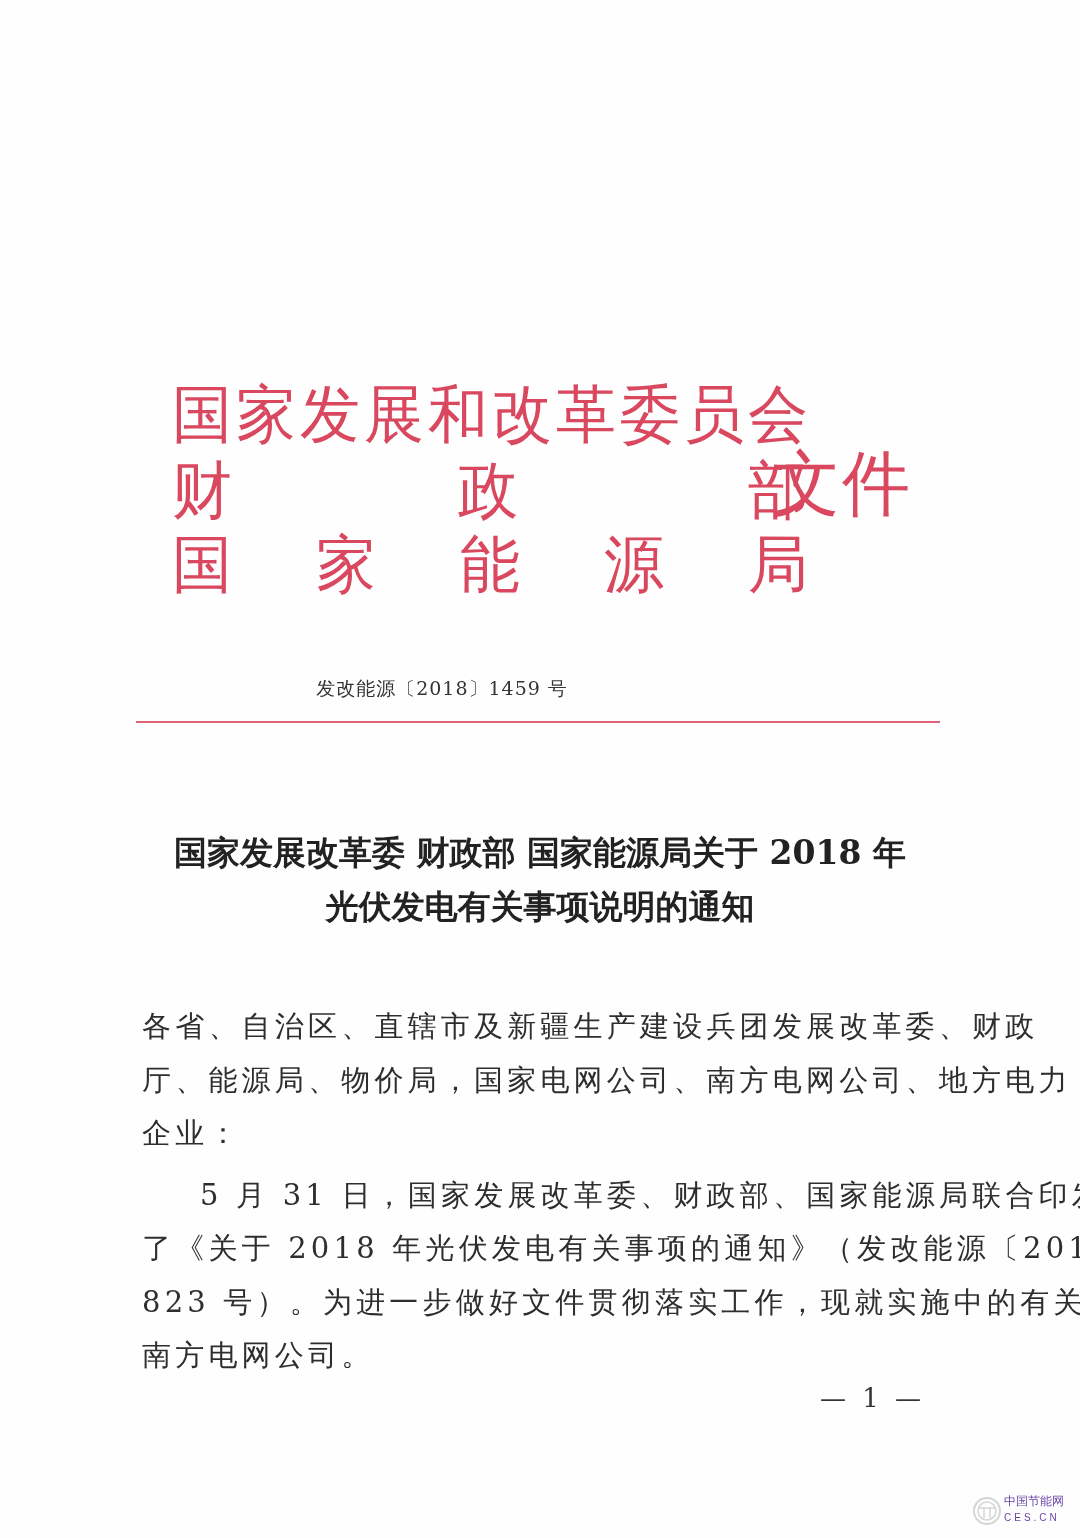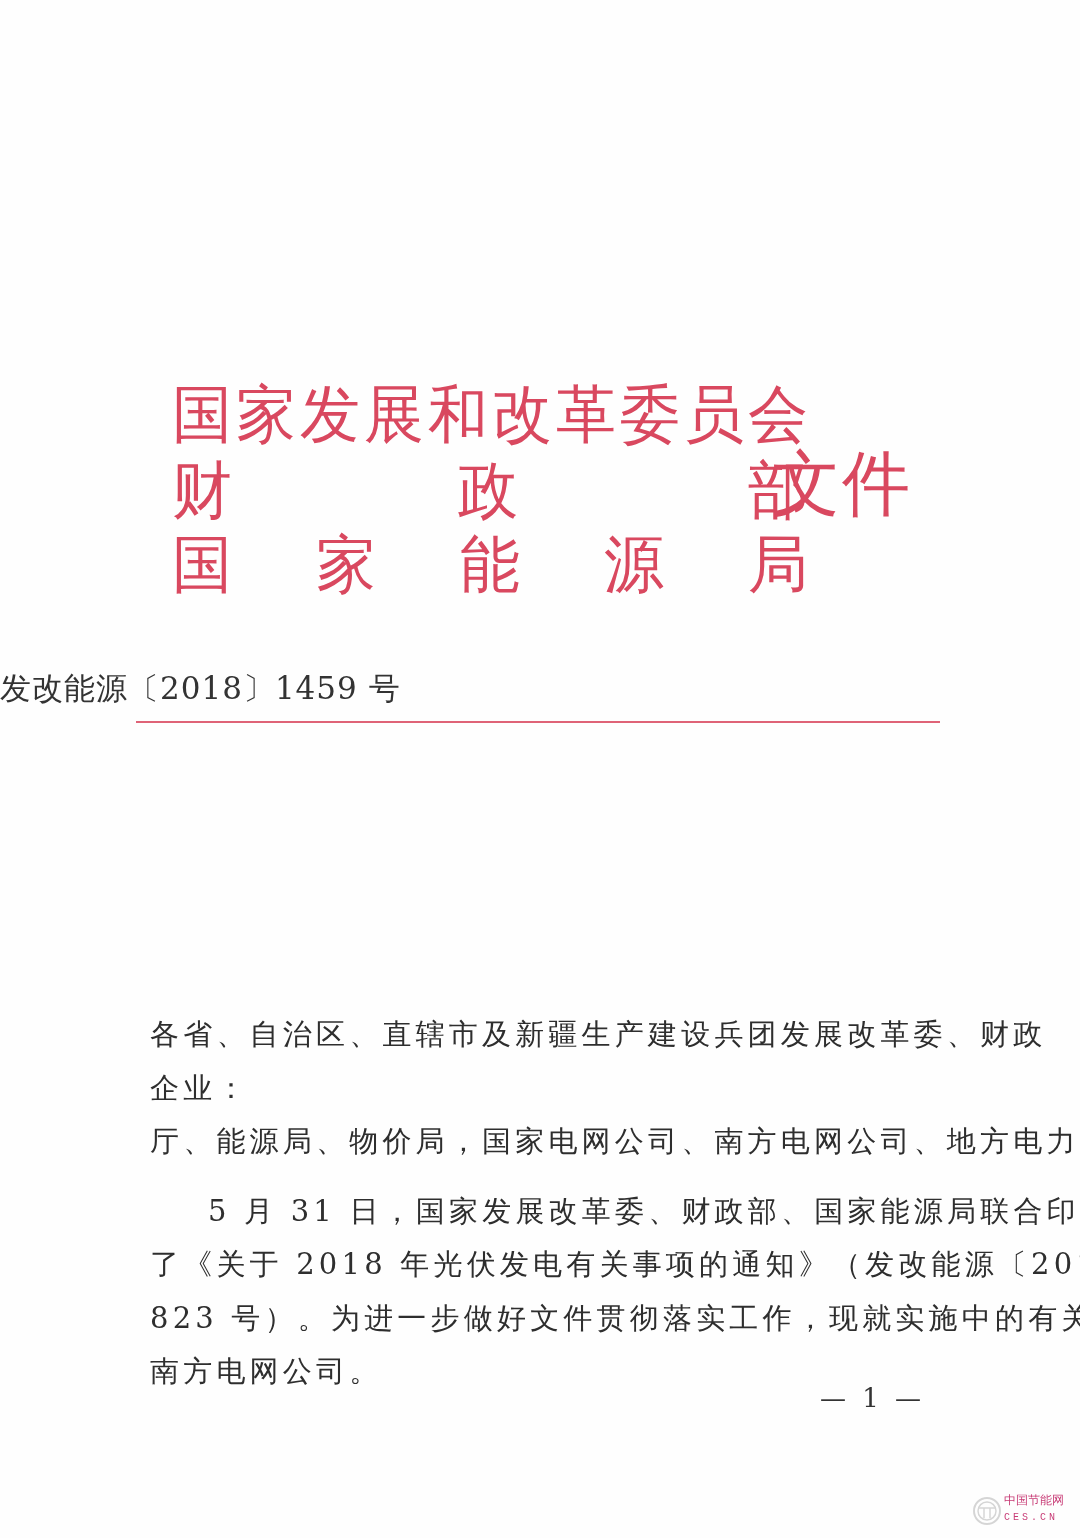--- a/index.html
+++ b/index.html
@@ -61,22 +61,22 @@
       white-space: nowrap;
       transform: scaleY(1.05);
     }
 
     
     .doc-number {
       position: absolute;
       left: 0;
       top: 668px;
       width: 884px;
-      text-align: left;
-      font-size: 31px;
+      text-align: center;
+      font-size: 19px;
       line-height: 40px;
       color: #333;
       letter-spacing: 1px;
     }
     .red-rule {
       position: absolute;
       left: 136px;
       top: 721px;
       width: 804px;
       height: 2px;
@@ -107,21 +107,21 @@
       position: absolute;
       left: 134px;
       top: 992px;
       width: 800px;
       font-size: 29px;
       line-height: 53.5px;
       color: #2e2e2e;
       letter-spacing: 4.2px;
     }
     .para {
-      margin: 16px;
+      margin: 8px;
       padding: 0;
       text-align: justify;
       text-align-last: left;
     }
     .body-line {
       display: block;
       white-space: nowrap;
     }
 
     
@@ -137,22 +137,22 @@
       letter-spacing: 4px;
     }
 
     
     .watermark {
       position: absolute;
       left: 972px;
       top: 1492px;
       width: 106px;
       height: 40px;
-      color: #be185d;
-      font-family: Liberation Mono, monospace;
+      color: #4c1d95;
+      font-family: Liberation Sans, sans-serif;
       opacity: 0.85;
     }
     .wm-logo {
       position: absolute;
       left: 0;
       top: 4px;
       width: 30px;
       height: 30px;
     }
     .wm-cn {
@@ -203,26 +203,30 @@
       <span class="mh-char" style="left:288px">能</span>
       <span class="mh-char" style="left:432px">源</span>
       <span class="mh-char" style="left:576px">局</span>
     </div>
     <div class="mh-suffix">文件</div>
   </div>
 
   <div class="doc-number">发改能源〔2018〕1459 号</div>
   <div class="red-rule"></div>
 
+  <div class="title">
+    <span class="title-line">国家发展改革委  财政部  国家能源局关于 2018 年</span>
+    <span class="title-line">光伏发电有关事项说明的通知</span>
+  </div>
 
   <div class="body">
     <div class="para">
       <span class="body-line">各省、自治区、直辖市及新疆生产建设兵团发展改革委、财政</span>
+      <span class="body-line">厅、能源局、物价局，国家电网公司、南方电网公司、地方电力</span>
       <span class="body-line">企业：</span>
-      <span class="body-line">厅、能源局、物价局，国家电网公司、南方电网公司、地方电力</span>
     </div>
     <div class="para">
       <span class="body-line" style="padding-left:58px">5 月 31 日，国家发展改革委、财政部、国家能源局联合印发</span>
       <span class="body-line">了《关于 2018 年光伏发电有关事项的通知》（发改能源〔2018〕</span>
       <span class="body-line">823 号）。为进一步做好文件贯彻落实工作，现就实施中的有关事</span>
       <span class="body-line">南方电网公司。</span>
     </div>
   </div>
 
   <div class="page-number">— 1 —</div>

